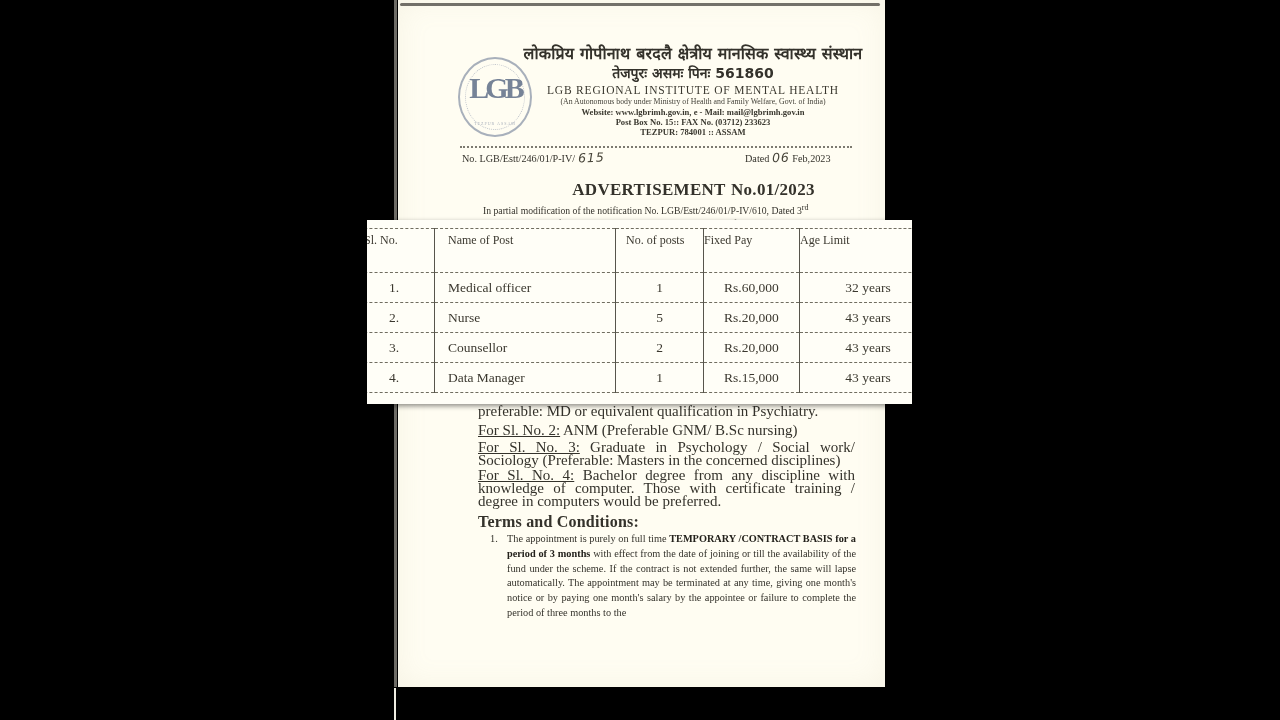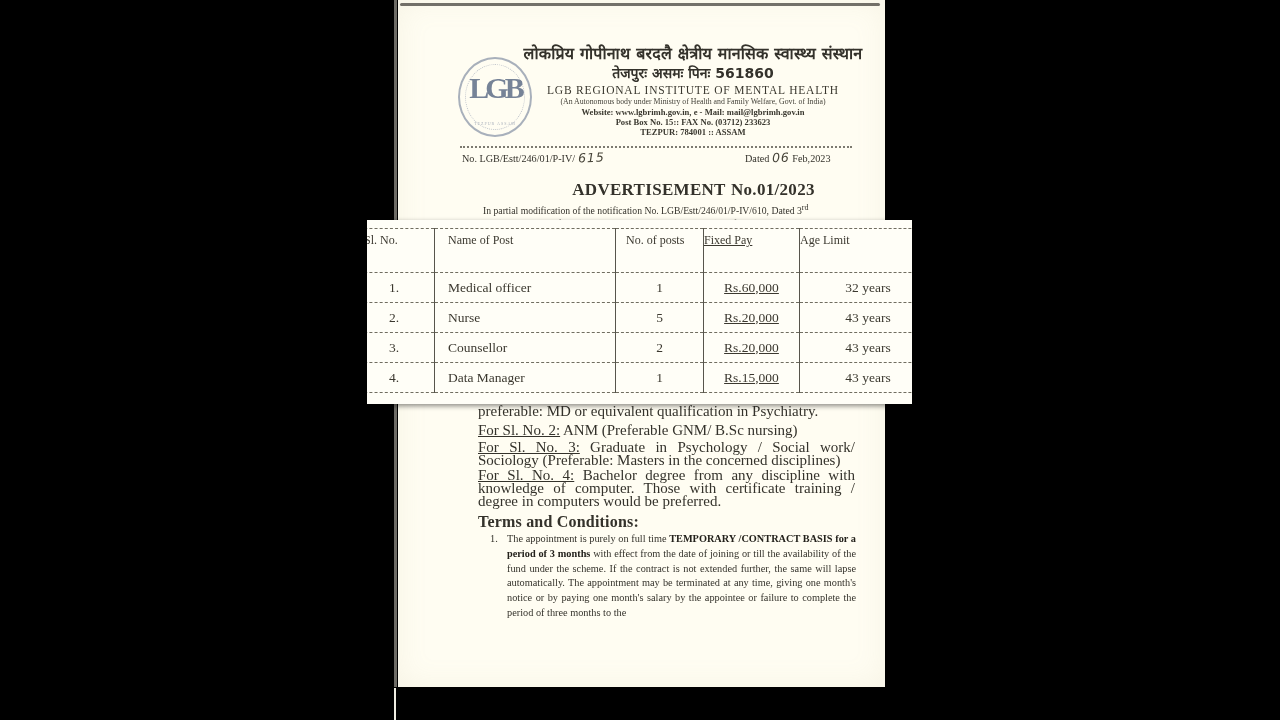--- a/index.html
+++ b/index.html
@@ -49,21 +49,21 @@
             width:545px;font-size:13.5px;color:#3b382f;}
   table.vac th,table.vac td{border-left:1px solid #57554c;border-right:1px solid #57554c;
             border-top:1px dashed #706d60;border-bottom:1px dashed #706d60;
             padding:0;font-weight:normal;overflow:hidden;}
   table.vac th{height:39px;text-align:left;vertical-align:top;padding-top:4px;font-size:12px;}
   table.vac td{height:29px;vertical-align:middle;}
   .c-sl{width:70px;text-align:center;}
   .c-name{width:167px;padding-left:13px !important;}
   .c-posts{width:77px;text-align:center;}
   .c-posts-h{width:77px;padding-left:10px !important;}
-  .c-pay{width:95px;text-align:center;text-decoration:underline;}
+  .c-pay{width:95px;text-align:center;}
   .c-age{width:136px;text-align:center;}
   th.c-sl{text-align:left;padding-left:10px !important;}
   th.c-pay,th.c-age{text-align:center;}
 
   
   .bodyline{position:absolute;left:80px;width:377px;font-size:15px;line-height:13px;text-align:justify;}
   .ul{text-decoration:underline;}
   .partial{top:405px;}
   .q2{top:424px;}
   .q3{top:441px;}

